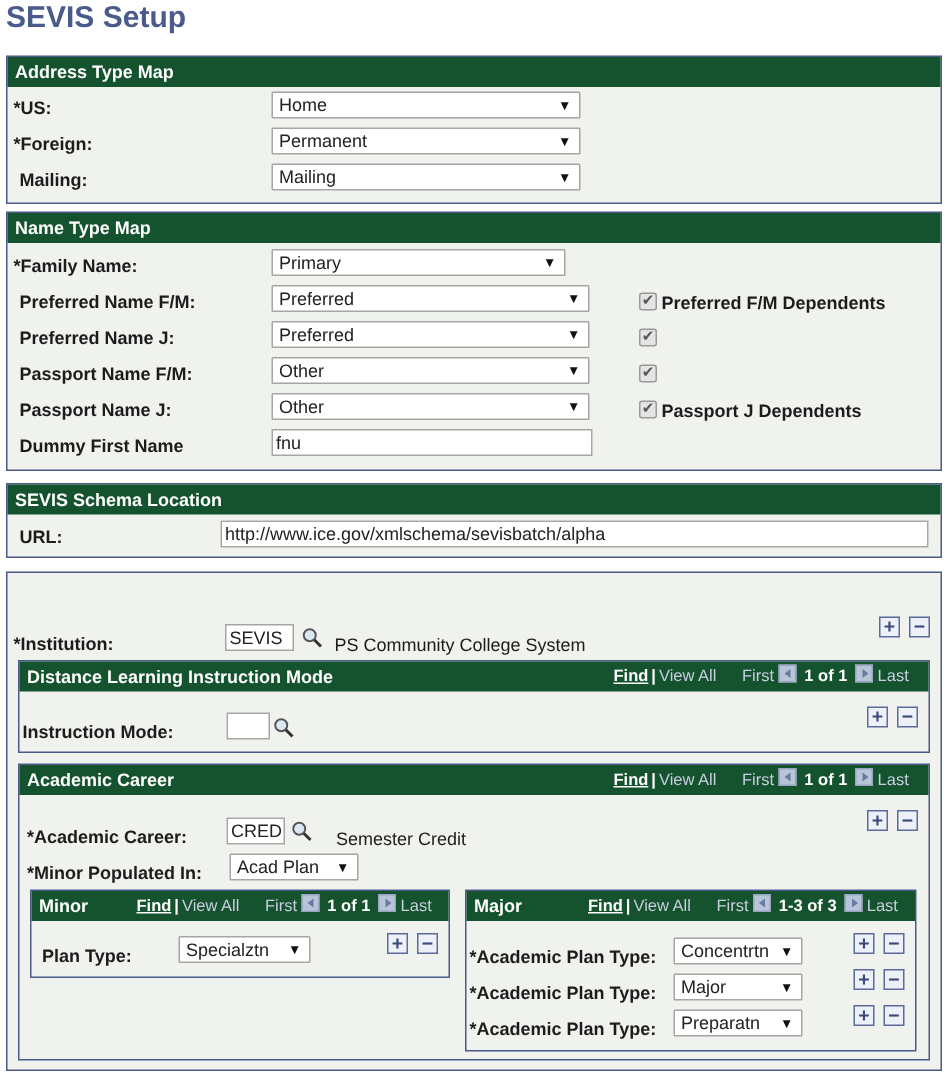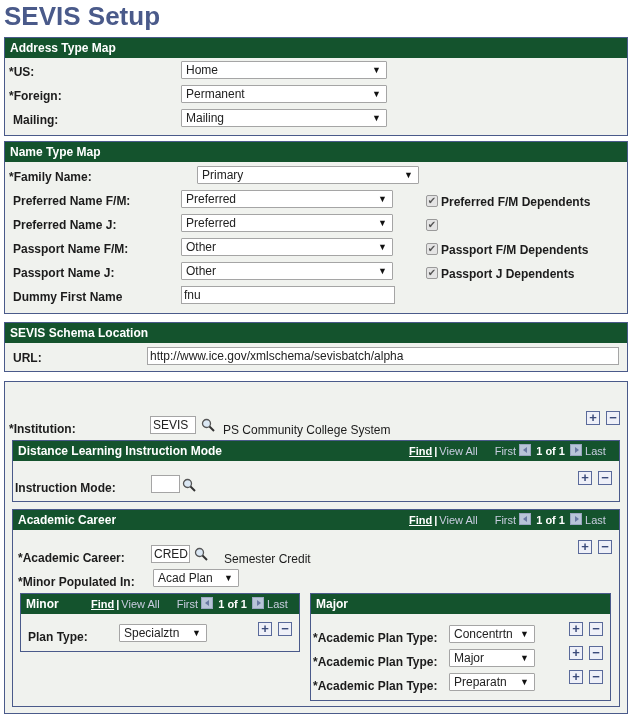--- a/index.html
+++ b/index.html
@@ -3,21 +3,21 @@
 <meta charset="utf-8">
 <style>
   * { box-sizing: border-box; }
   body {
     margin: 0; padding: 0; width: 633px; height: 719px; background: #ffffff;
     font-family: "Liberation Sans", sans-serif; font-size: 12px; color: #000;
     position: relative; overflow: hidden;
   }
   .abs { position: absolute; }
   .page-title {
-    left: 4px; top: 1px; font-size: 26px; font-weight: bold; color: #4a5a8a;
+    left: 4px; top: 1px; font-size: 20px; font-weight: bold; color: #4a5a8a;
     font-family: "Liberation Sans", sans-serif;
   }
   .box {
     position: absolute; border: 1px solid #4a5a8a; background: #f0f2ee;
   }
   .box-head {
     background: #14532d; color: #fff; font-weight: bold; font-size: 12px;
     height: 20px; line-height: 20px; padding-left: 5px; position: relative;
   }
   .box-inner { position: absolute; border: 1px solid #4a5a8a; background: #f0f2ee; }
@@ -90,21 +90,21 @@
   <div class="sel" style="left:176px;top:71px;width:206px;">
     <span>Mailing</span>
     <span class="arrow">▼</span>
   </div>
 </div>
 
 <div class="box" style="left:4px;top:141px;width:624px;height:173px;">
   <div class="box-head">Name Type Map</div>
 
   <div class="lbl" style="left:4px;top:28px;">*Family Name:</div>
-  <div class="sel" style="left:176px;top:24px;width:222px;margin-left:16px;">
+  <div class="sel" style="left:176px;top:24px;width:196px;">
     <span>Primary</span>
     <span class="arrow">▼</span>
   </div>
 
   <div class="lbl" style="left:8px;top:52px;">Preferred Name F/M:</div>
   <div class="sel" style="left:176px;top:48px;width:212px;">
     <span>Preferred</span>
     <span class="arrow">▼</span>
   </div>
 
@@ -126,21 +126,20 @@
     <span class="arrow">▼</span>
   </div>
 
   <div class="lbl" style="left:8px;top:148px;">Dummy First Name</div>
   <div class="inp" style="left:176px;top:144px;width:214px;">fnu</div>
 
   <div class="chk" style="left:421px;top:53px;">✔</div>
   <div class="lbl" style="left:436px;top:53px;">Preferred F/M Dependents</div>
   <div class="chk" style="left:421px;top:77px;">✔</div>
   <div class="chk" style="left:421px;top:101px;">✔</div>
-  <div class="lbl" style="left:436px;top:101px;">Passport F/M Dependents</div>
   <div class="chk" style="left:421px;top:125px;">✔</div>
   <div class="lbl" style="left:436px;top:125px;">Passport J Dependents</div>
 </div>
 
 <div class="box" style="left:4px;top:322px;width:624px;height:50px;">
   <div class="box-head">SEVIS Schema Location</div>
   <div class="lbl" style="left:8px;top:28px;">URL:</div>
   <div class="inp" style="left:142px;top:24px;width:472px;">http://www.ice.gov/xmlschema/sevisbatch/alpha</div>
 </div>
 
@@ -224,20 +223,28 @@
       <div class="lbl" style="left:7px;top:36px;">Plan Type:</div>
       <div class="sel" style="left:98px;top:30px;width:88px;">
         <span>Specialztn</span>
         <span class="arrow">▼</span>
       </div>
     </div>
 
     <div class="box-inner" style="left:297px;top:83px;width:301px;height:108px;">
       <div class="box-head">
         <span>Major</span>
+        <div class="nav" style="left:81px;">
+          <a>Find</a><span class="sep">|</span><span class="dim">View All</span>
+          <span class="dim" style="margin-left:14px;">First</span>
+          <span class="navbtn"><span class="tri l"></span></span>
+          <span class="cnt">1-3 of 3</span>
+          <span class="navbtn"><span class="tri r"></span></span>
+          <span class="dim">Last</span>
+        </div>
       </div>
 
       <div class="lbl" style="left:2px;top:37px;">*Academic Plan Type:</div>
       <div class="sel" style="left:138px;top:31px;width:86px;">
         <span>Concentrtn</span>
         <span class="arrow">▼</span>
       </div>
       <div class="pm" style="left:258px;top:28px;">+</div>
       <div class="pm" style="left:278px;top:28px;">−</div>
 

